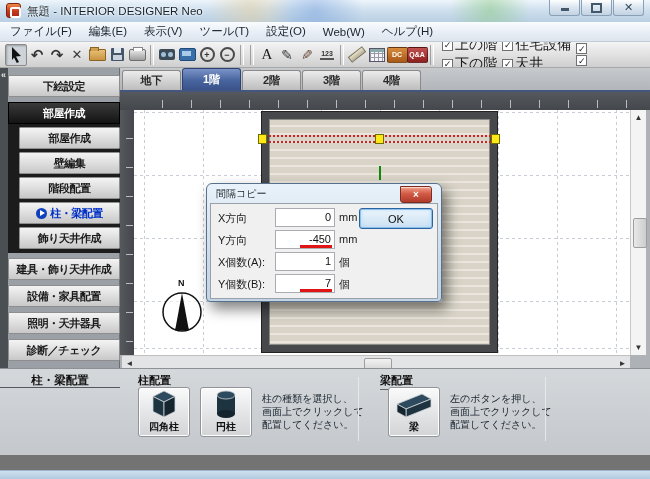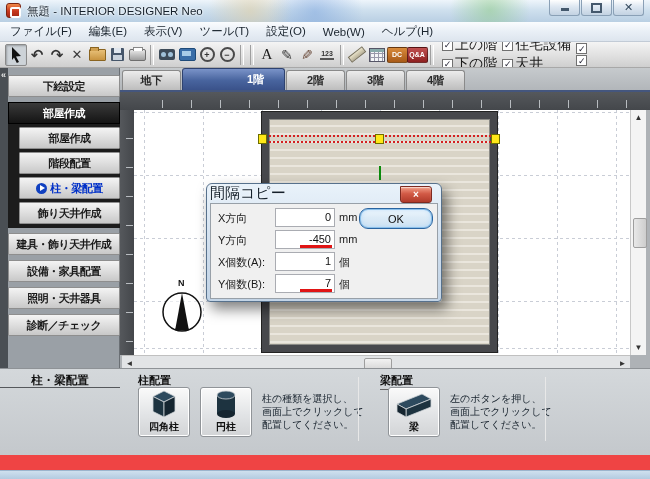--- a/index.html
+++ b/index.html
@@ -1,17 +1,17 @@
 <!DOCTYPE html>
 <html><head>
 <meta charset="utf-8">
 <style>
   html,body{margin:0;padding:0;}
   body{font-family:"Liberation Sans","DejaVu Sans",sans-serif; background:#9db8d2;}
-  #window{position:relative;width:650px;height:479px;overflow:hidden;background:#ef4444;}
+  #window{position:relative;width:650px;height:479px;overflow:hidden;background:#737373;}
   .abs{position:absolute;box-sizing:border-box;}
 
   
   #titlebar{left:0;top:0;width:650px;height:22px;
     background:
       radial-gradient(circle at 250px 11px, rgba(225,205,160,.55), transparent 42px),
       radial-gradient(circle at 315px 12px, rgba(110,155,220,.45), transparent 48px),
       radial-gradient(circle at 490px 10px, rgba(135,200,125,.5), transparent 40px),
       linear-gradient(#eef5fb,#cfe0ee 45%,#b9cfe3);
     border-bottom:1px solid #97add f;}
@@ -110,21 +110,21 @@
     align-items:center;justify-content:center;}
   .play-ico::after{content:"";border-left:5px solid #fff;border-top:3px solid transparent;border-bottom:3px solid transparent;margin-left:1px;}
 
   
   #canvas-region{left:120px;top:68px;width:530px;height:302px;background:#aeb2b6;}
   #tabs{left:0;top:0;width:530px;height:22px;display:flex;align-items:flex-end;padding-left:2px;
     background:linear-gradient(#c6cacd,#b2b6ba);}
   .tab{width:57px;height:19px;margin-right:1px;display:flex;align-items:center;justify-content:center;
     font-size:11px;font-weight:bold;color:#2a2a2a;background:linear-gradient(#ececec,#cfcfcf 60%,#bdbdbd);
     border:1px solid #8a8a8a;border-bottom:none;border-radius:3px 3px 0 0;}
-  .tab.active{height:21px;color:#fff;background:linear-gradient(#7a93c8,#48649e 55%,#3a528a);border-color:#2e4270;padding-left:44px;}
+  .tab.active{height:21px;color:#fff;background:linear-gradient(#7a93c8,#48649e 55%,#3a528a);border-color:#2e4270;}
   #tabline{left:0;top:22px;width:530px;height:2px;background:#44567e;}
   #ruler-h{left:0;top:24px;width:530px;height:18px;background:linear-gradient(#55585c,#44474b);}
   #ruler-h .ticks{position:absolute;left:14px;bottom:2px;width:500px;height:8px;
     background:repeating-linear-gradient(to right,transparent 0 28px,#b8bcc0 28px 29px);}
   #ruler-v{left:0;top:42px;width:14px;height:245px;background:linear-gradient(to right,#55585c,#44474b);}
   #ruler-v .ticks{position:absolute;right:1px;top:0;width:7px;height:245px;
     background:repeating-linear-gradient(to bottom,transparent 0 28px,#b8bcc0 28px 29px);}
   #canvas{left:14px;top:42px;width:496px;height:245px;background:#fff;overflow:hidden;}
   .grid-v{position:absolute;top:0;width:1px;height:245px;
     background:repeating-linear-gradient(to bottom,#c9cdd6 0 3px,transparent 3px 6px);}
@@ -142,33 +142,33 @@
   #vscroll .arr{position:absolute;left:2px;width:11px;height:11px;color:#333;font-size:8px;display:flex;align-items:center;justify-content:center;}
   #vthumb{position:absolute;left:2px;top:108px;width:12px;height:28px;background:linear-gradient(to right,#e8e8e8,#cdcdcd);border:1px solid #9e9e9e;border-radius:2px;}
   #hscroll{left:2px;top:287px;width:508px;height:15px;background:#e2e4e6;border-top:1px solid #c0c0c0;}
   #hscroll .arr{position:absolute;top:2px;width:11px;height:11px;color:#333;font-size:8px;display:flex;align-items:center;justify-content:center;}
   #hthumb{position:absolute;left:242px;top:2px;width:26px;height:11px;background:linear-gradient(#f2f2f2,#d6d6d6);border:1px solid #9e9e9e;border-radius:2px;}
 
   
   #dialog{left:206px;top:183px;width:236px;height:119px;border:1px solid #57718c;border-radius:6px 6px 4px 4px;
     background:linear-gradient(#e9f2fa,#cddcec 60%,#c2d4e6);box-shadow:5px 7px 14px rgba(0,0,0,.5);padding:0 3px 3px 3px;z-index:50;}
   #dlg-titlebar{height:19px;display:flex;align-items:center;}
-  #dlg-title{font-size:15px;color:#15202b;text-shadow:0 0 3px #fff;}
+  #dlg-title{font-size:10px;color:#15202b;margin-left:6px;text-shadow:0 0 3px #fff;}
   #dlg-close{position:absolute;right:9px;top:2px;width:30px;height:15px;border:1px solid #7e2a20;border-radius:0 3px 3px 3px;
     background:linear-gradient(#f2a089,#d25a46 45%,#b03a2a);color:#fff;font-size:10px;font-weight:bold;
     display:flex;align-items:center;justify-content:center;box-shadow:inset 0 1px 1px rgba(255,255,255,.6);}
   #dlg-body{position:relative;height:94px;background:#f0f0f0;border:1px solid #98a0a8;}
   .dlg-row{position:absolute;left:0;width:100%;height:17px;}
   .dlg-label{position:absolute;left:7px;top:3px;font-size:11px;color:#1a1a1a;white-space:nowrap;}
   .dlg-input{position:absolute;left:64px;top:0;width:58px;height:17px;background:#fff;border:1px solid #aaacb2;}
   .dlg-value{position:absolute;right:3px;top:2px;font-size:11px;color:#111;}
   .red-line{position:absolute;right:2px;bottom:0px;width:32px;height:3px;background:#e01414;}
   .dlg-unit{position:absolute;left:128px;top:3px;font-size:11px;color:#1a1a1a;}
   .btn{position:absolute;left:148px;width:72px;height:19px;font-size:11px;color:#111;
-    font-family:"Liberation Sans","DejaVu Sans",sans-serif;display:flex;align-items:center;justify-content:center;border-radius:9px;}
+    font-family:"Liberation Sans","DejaVu Sans",sans-serif;display:flex;align-items:center;justify-content:center;border-radius:3px;}
   #btn-ok{top:4px;border:1px solid #2a64a0;background:linear-gradient(#f2f8fd,#dcebf7 45%,#cfe2f2);
     box-shadow:inset 0 0 0 1px #8cc0ea,inset 0 0 5px #a8d4f8;}
   #btn-cancel{top:26px;border:1px solid #8e8e8e;background:linear-gradient(#f6f6f6,#e4e4e4 45%,#d4d4d4);
     box-shadow:inset 0 0 0 1px #fff;}
 
   
   #bottom-panel{left:0;top:368px;width:650px;height:87px;background:linear-gradient(#d4d8db,#c4c8cc);border-top:1px solid #8e9296;}
   #bp-side-title{left:0;top:4px;width:120px;height:15px;font-size:11.5px;font-weight:bold;color:#111;
     display:flex;align-items:center;justify-content:center;border-bottom:1px solid #55585c;}
   .bp-group-title{top:4px;font-size:11px;font-weight:bold;color:#111;border-bottom:1px solid #666;padding-bottom:1px;}
@@ -319,20 +319,21 @@
   <div id="sidebar" class="abs">
     <div id="collapse-strip" class="abs">
       <div id="collapse-chevron" class="abs">«</div>
     </div>
     <div id="side-list" class="abs">
       <div id="side-items">
           <div class="side-item">下絵設定</div>
           <div class="side-cat">部屋作成</div>
           <div class="side-group">
             <div class="side-item">部屋作成</div>
+            <div class="side-item">壁編集</div>
             <div class="side-item">階段配置</div>
             <div class="side-item active"><span class="play-ico"></span>柱・梁配置</div>
             <div class="side-item">飾り天井作成</div>
           </div>
           <div class="side-item">建具・飾り天井作成</div>
           <div class="side-item">設備・家具配置</div>
           <div class="side-item">照明・天井器具</div>
           <div class="side-item">診断／チェック</div>
         </div>
     </div>

